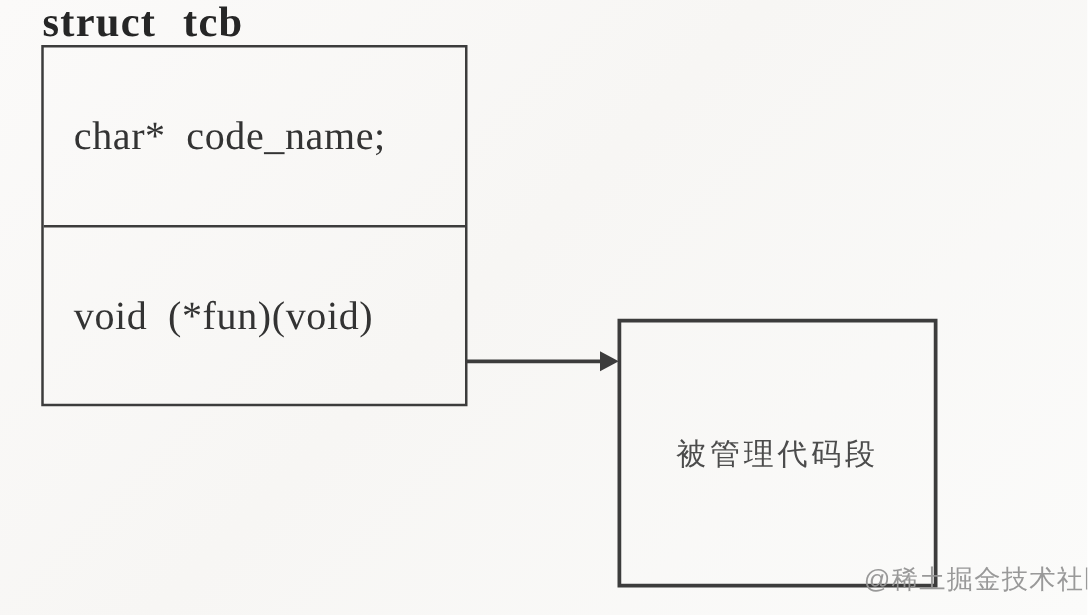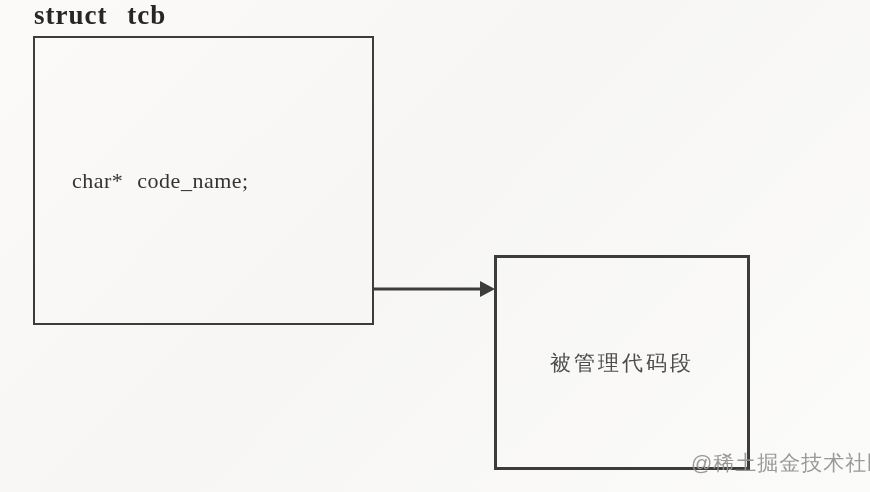--- a/index.html
+++ b/index.html
@@ -13,21 +13,21 @@
     height: 492px;
     overflow: hidden;
     background: linear-gradient(135deg, #fbfaf9 0%, #f7f6f4 45%, #fbfbfa 100%);
     font-family: "Liberation Serif", "DejaVu Serif", serif;
     color: #2e2e2e;
   }
   .diagram-title {
     position: absolute;
     left: 34px;
     top: 0px;
-    font-size: 27px;
+    font-size: 34px;
     font-weight: bold;
     letter-spacing: 1px;
     word-spacing: 12px;
     color: #262626;
     white-space: nowrap;
   }
   .struct-box {
     position: absolute;
     left: 33px;
     top: 36px;
@@ -35,22 +35,22 @@
     height: 285px;
     border: 2px solid #3c3c3c;
     display: flex;
     flex-direction: column;
     background: transparent;
   }
   .struct-row {
     flex: 1;
     display: flex;
     align-items: center;
-    padding-left: 37px;
-    font-size: 22px;
+    padding-left: 24px;
+    font-size: 32px;
     letter-spacing: 0.5px;
     word-spacing: 8px;
     color: #333333;
     border-bottom: 2px solid #3c3c3c;
     white-space: nowrap;
     text-align: center;
   }
   .struct-row:last-child {
     border-bottom: none;
   }
@@ -64,21 +64,21 @@
   .target-box {
     position: absolute;
     left: 494px;
     top: 255px;
     width: 250px;
     height: 209px;
     border: 3px solid #3c3c3c;
     display: flex;
     align-items: center;
     justify-content: center;
-    font-size: 21px;
+    font-size: 24px;
     letter-spacing: 3px;
     color: #4c4c4c;
     font-family: "Liberation Serif", "DejaVu Serif", serif;
   }
   .watermark {
     position: absolute;
     left: 691px;
     top: 449px;
     font-size: 21px;
     letter-spacing: 1px;
@@ -89,20 +89,21 @@
 </style>
 </head>
 <body>
 
 <div class="canvas">
 
   <div class="diagram-title">struct tcb</div>
 
   <div class="struct-box">
     <div class="struct-row">char* code_name;</div>
+    <div class="struct-row">void (*fun)(void)</div>
   </div>
 
   <svg class="arrow-svg" viewBox="0 0 124 22" xmlns="http://www.w3.org/2000/svg">
     <line x1="0" y1="11" x2="110" y2="11" stroke="#3c3c3c" stroke-width="3"></line>
     <polygon points="108,3 108,19 123,11" fill="#3c3c3c"></polygon>
   </svg>
 
   <div class="target-box">
     <span>被管理代码段</span>
   </div>

